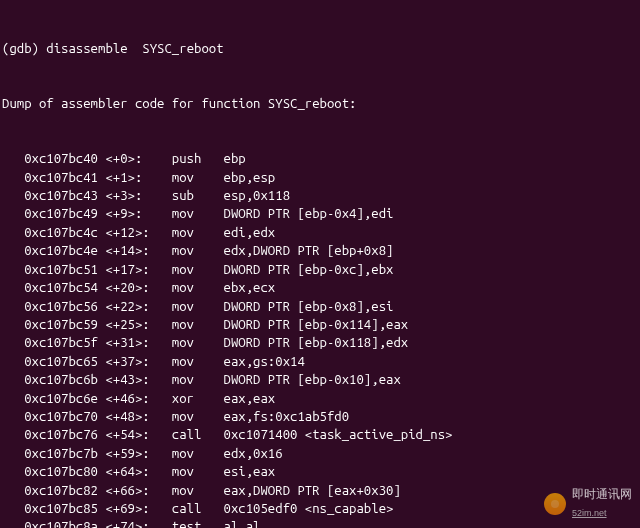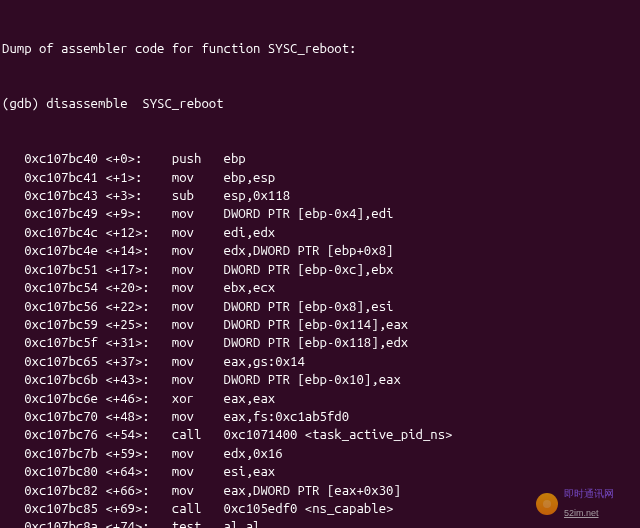--- a/index.html
+++ b/index.html
@@ -39,37 +39,37 @@
   .wm-icon::before {
     content: "";
     position: absolute;
     left: 7px; top: 7px;
     width: 8px; height: 8px;
     border-radius: 50%;
     background: #fff3;
   }
   .wm-text-main {
     font-family: "Microsoft YaHei", sans-serif;
-    font-size: 10px;
-    color: #8b5cf6;
-    margin-right: 18px;
+    font-size: 12px;
+    color: #ffffff;
+    margin-right: 0;
   }
   .wm-text-sub {
     font-family: sans-serif;
     font-size: 9px;
     color: #c9c9c9;
     text-decoration: underline;
   }
 </style>
 </head>
 <body>
 
 <div class="terminal">
+  <div class="line"><span>(gdb) </span><span>disassemble  SYSC_reboot</span></div>
   <div class="line">Dump of assembler code for function SYSC_reboot:</div>
-  <div class="line"><span>(gdb) </span><span>disassemble  SYSC_reboot</span></div>
   <div id="ins1"><div class="line">   0xc107bc40 &lt;+0&gt;:    push   ebp</div><div class="line">   0xc107bc41 &lt;+1&gt;:    mov    ebp,esp</div><div class="line">   0xc107bc43 &lt;+3&gt;:    sub    esp,0x118</div><div class="line">   0xc107bc49 &lt;+9&gt;:    mov    DWORD PTR [ebp-0x4],edi</div><div class="line">   0xc107bc4c &lt;+12&gt;:   mov    edi,edx</div><div class="line">   0xc107bc4e &lt;+14&gt;:   mov    edx,DWORD PTR [ebp+0x8]</div><div class="line">   0xc107bc51 &lt;+17&gt;:   mov    DWORD PTR [ebp-0xc],ebx</div><div class="line">   0xc107bc54 &lt;+20&gt;:   mov    ebx,ecx</div><div class="line">   0xc107bc56 &lt;+22&gt;:   mov    DWORD PTR [ebp-0x8],esi</div><div class="line">   0xc107bc59 &lt;+25&gt;:   mov    DWORD PTR [ebp-0x114],eax</div><div class="line">   0xc107bc5f &lt;+31&gt;:   mov    DWORD PTR [ebp-0x118],edx</div><div class="line">   0xc107bc65 &lt;+37&gt;:   mov    eax,gs:0x14</div><div class="line">   0xc107bc6b &lt;+43&gt;:   mov    DWORD PTR [ebp-0x10],eax</div><div class="line">   0xc107bc6e &lt;+46&gt;:   xor    eax,eax</div><div class="line">   0xc107bc70 &lt;+48&gt;:   mov    eax,fs:0xc1ab5fd0</div><div class="line">   0xc107bc76 &lt;+54&gt;:   call   0xc1071400 &lt;task_active_pid_ns&gt;</div><div class="line">   0xc107bc7b &lt;+59&gt;:   mov    edx,0x16</div><div class="line">   0xc107bc80 &lt;+64&gt;:   mov    esi,eax</div><div class="line">   0xc107bc82 &lt;+66&gt;:   mov    eax,DWORD PTR [eax+0x30]</div><div class="line">   0xc107bc85 &lt;+69&gt;:   call   0xc105edf0 &lt;ns_capable&gt;</div><div class="line">   0xc107bc8a &lt;+74&gt;:   test   al,al</div></div>
   
   
 </div>
 
 <div class="watermark">
   <div class="wm-icon"></div>
   <div>
     <div class="wm-text-main">即时通讯网</div>
     <div class="wm-text-sub">52im.net</div>

